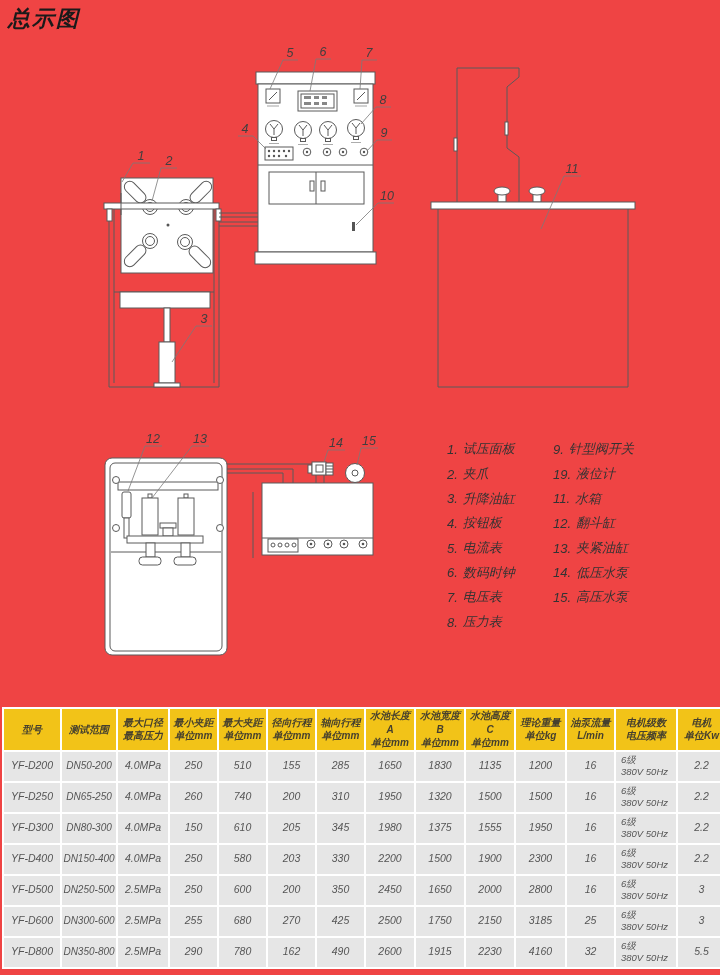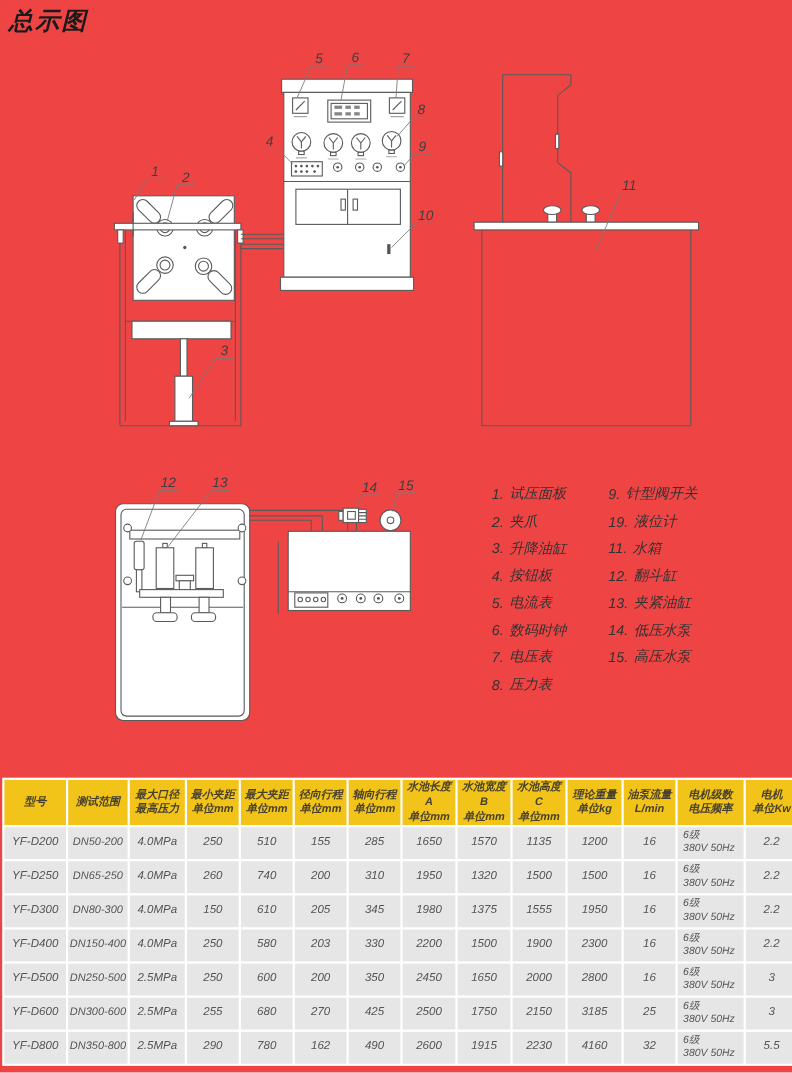--- a/index.html
+++ b/index.html
@@ -441,21 +441,21 @@
     <tbody>
       <tr>
         <td class="c-model">YF-D200</td>
         <td class="c-range">DN50-200</td>
         <td>4.0MPa</td>
         <td>250</td>
         <td>510</td>
         <td>155</td>
         <td>285</td>
         <td>1650</td>
-        <td>1570</td>
+        <td>1830</td>
         <td>1135</td>
         <td>1200</td>
         <td>16</td>
         <td class="motor-cell">6级
 380V 50Hz</td>
         <td>2.2</td>
       </tr>
         <tr>
         <td class="c-model">YF-D250</td>
         <td class="c-range">DN65-250</td>

